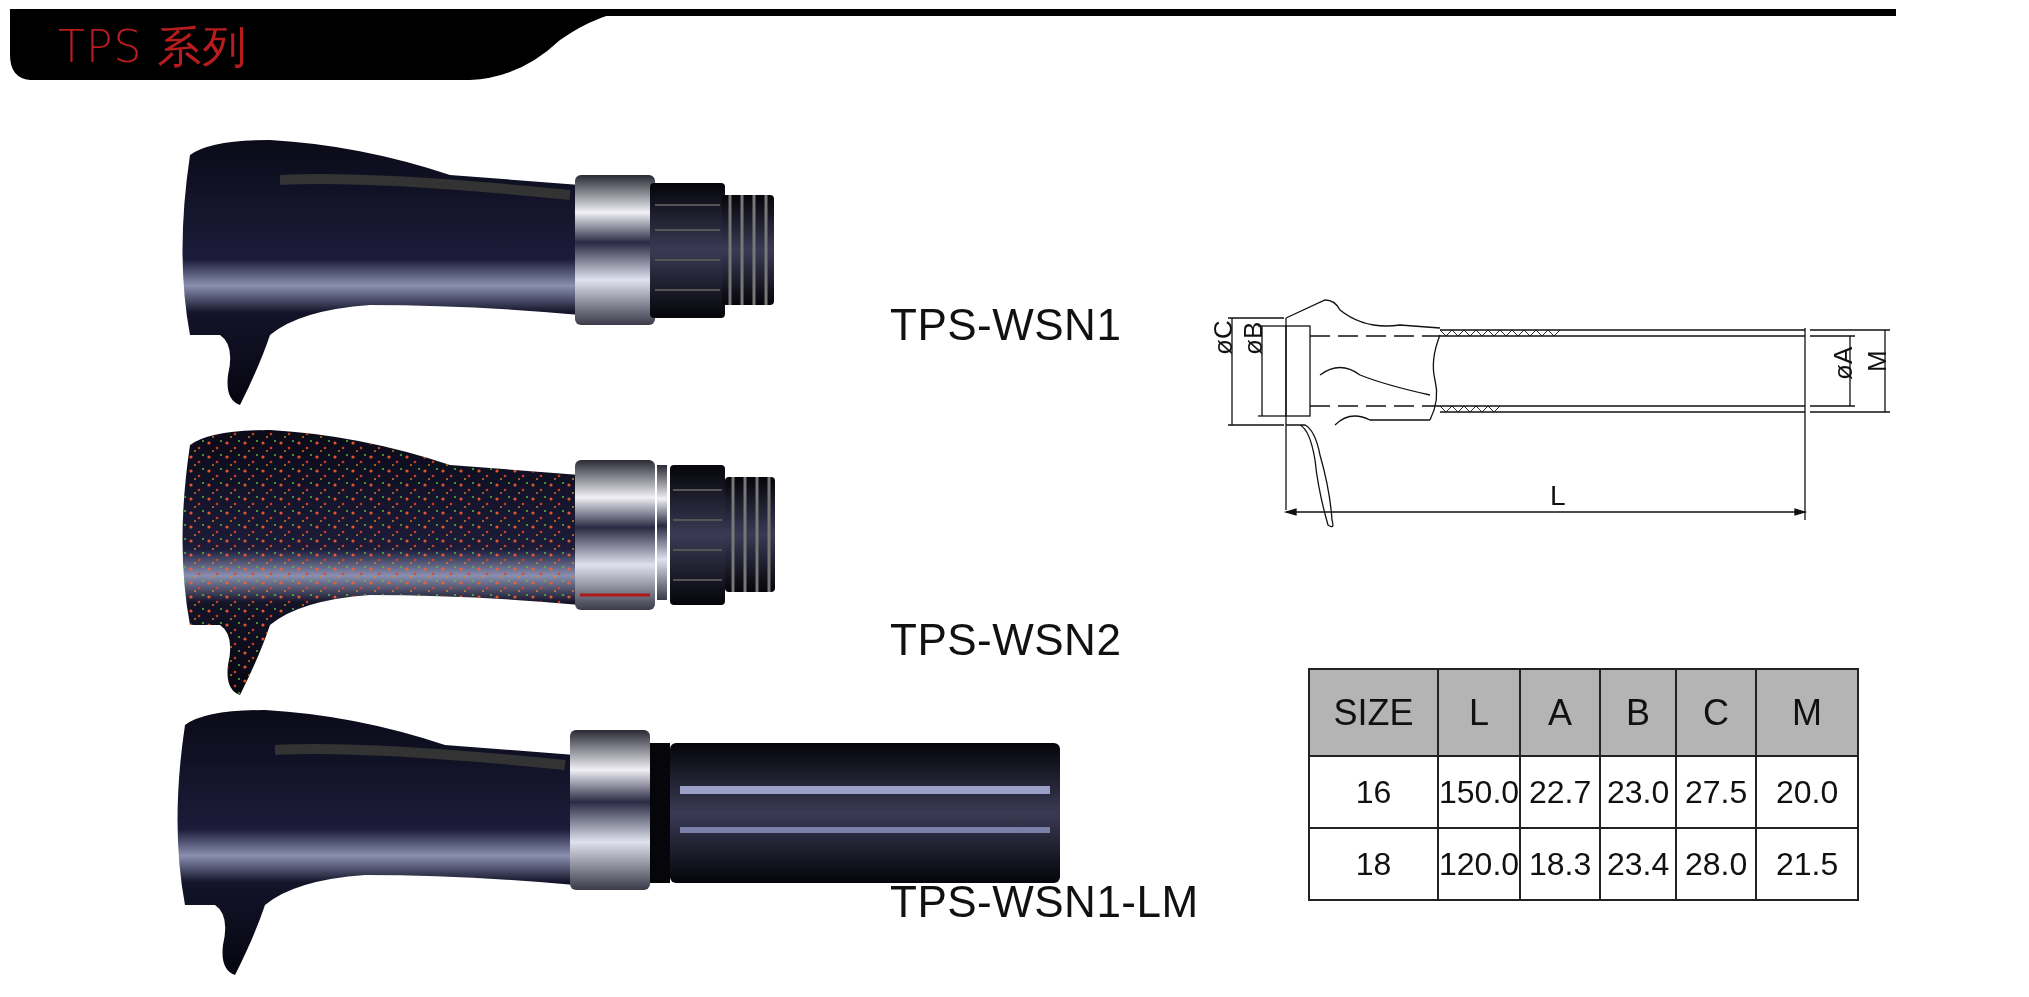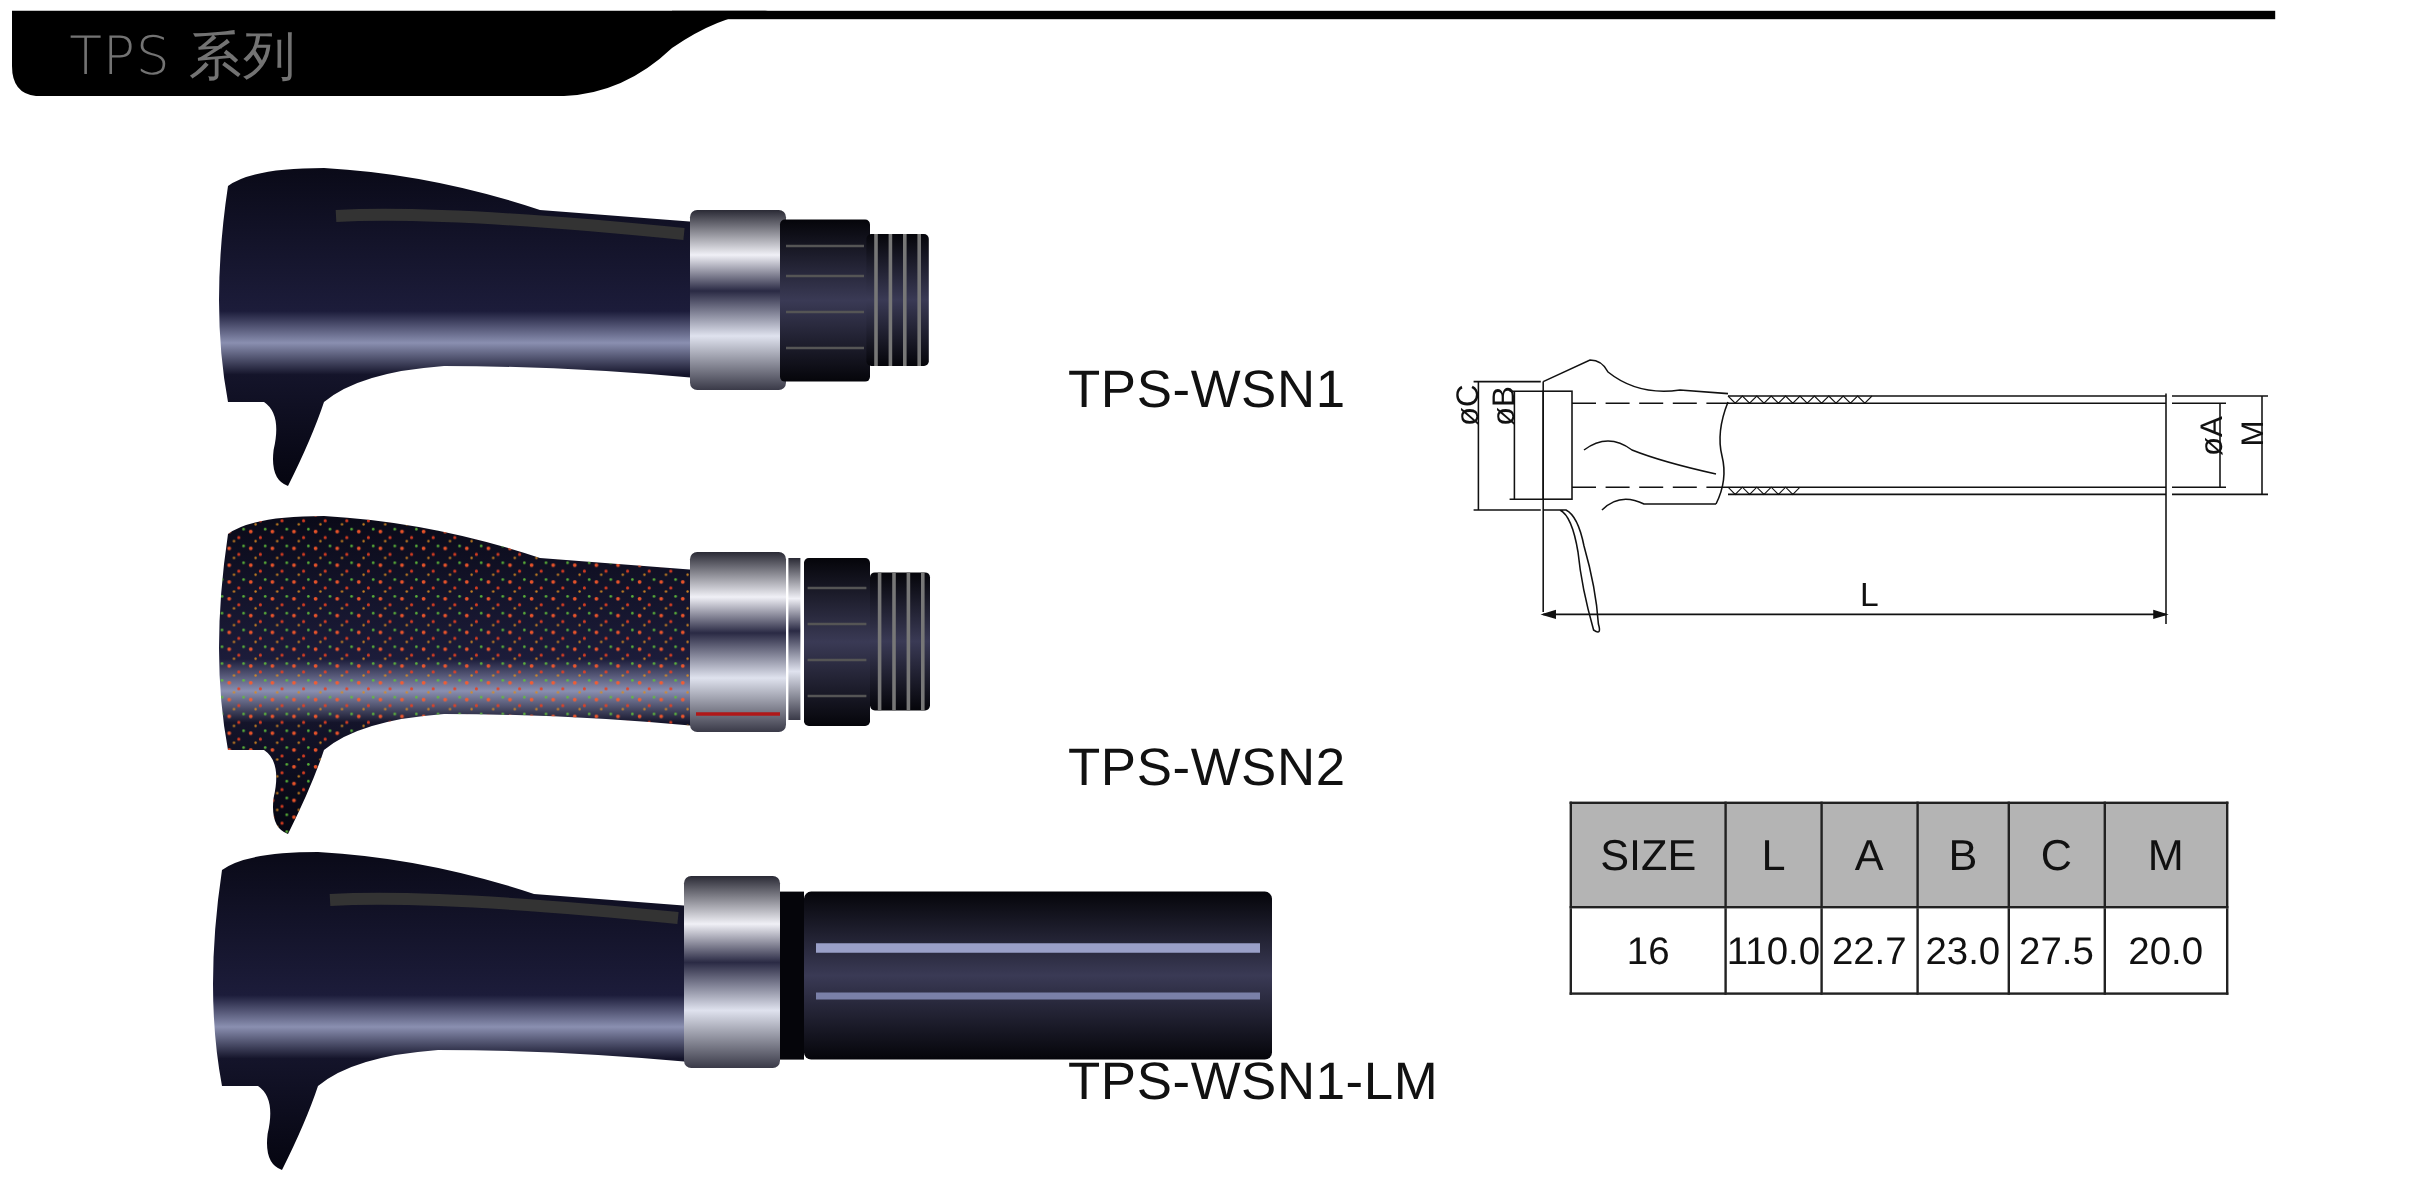--- a/index.html
+++ b/index.html
@@ -1,19 +1,19 @@
 <!DOCTYPE html>
 <html><head>
 <meta charset="utf-8">
 <style>
   html, body { margin:0; padding:0; background:#ffffff; }
   body { width:2029px; height:997px; position:relative; overflow:hidden; font-family:"Liberation Sans", sans-serif; color:#111; }
   .abs { position:absolute; }
   #header-svg { left:0; top:0; }
-  .title { left:58px; top:18px; font-size:44px; color:#737373; font-family:"DejaVu Sans", sans-serif; font-weight:300; letter-spacing:1px; }
+  .title { left:58px; top:18px; font-size:44px; color:#b91c1c; font-family:"DejaVu Sans", sans-serif; font-weight:300; letter-spacing:1px; }
   .label { font-size:44px; color:#111; font-family:"Liberation Sans", sans-serif; letter-spacing:0.5px; }
   table.spec { border-collapse:collapse; position:absolute; left:1308px; top:668px; }
   table.spec td, table.spec th { border:2px solid #222; text-align:center; padding:0; font-weight:normal; font-family:"Liberation Sans", sans-serif; }
   table.spec th { background:#b4b4b4; height:85px; font-size:36px; }
   table.spec td { background:#fff; height:70px; font-size:32px; }
 </style>
 </head>
 <body>
 
 <svg id="header-svg" class="abs" width="2029" height="90" viewBox="0 0 2029 90">
@@ -161,20 +161,28 @@
       <tr>
     <th style="width:127px">SIZE</th>
     <th style="width:73px">L</th>
     <th style="width:78px">A</th>
     <th style="width:74px">B</th>
     <th style="width:78px">C</th>
     <th style="width:100px">M</th>
   </tr>
   <tr>
     <td>16</td>
-    <td>110.0</td>
+    <td>150.0</td>
     <td>22.7</td>
     <td>23.0</td>
     <td>27.5</td>
     <td>20.0</td>
   </tr>
+  <tr>
+    <td>18</td>
+    <td>120.0</td>
+    <td>18.3</td>
+    <td>23.4</td>
+    <td>28.0</td>
+    <td>21.5</td>
+  </tr>
 </tbody>
   </table>
 
 </body></html>

